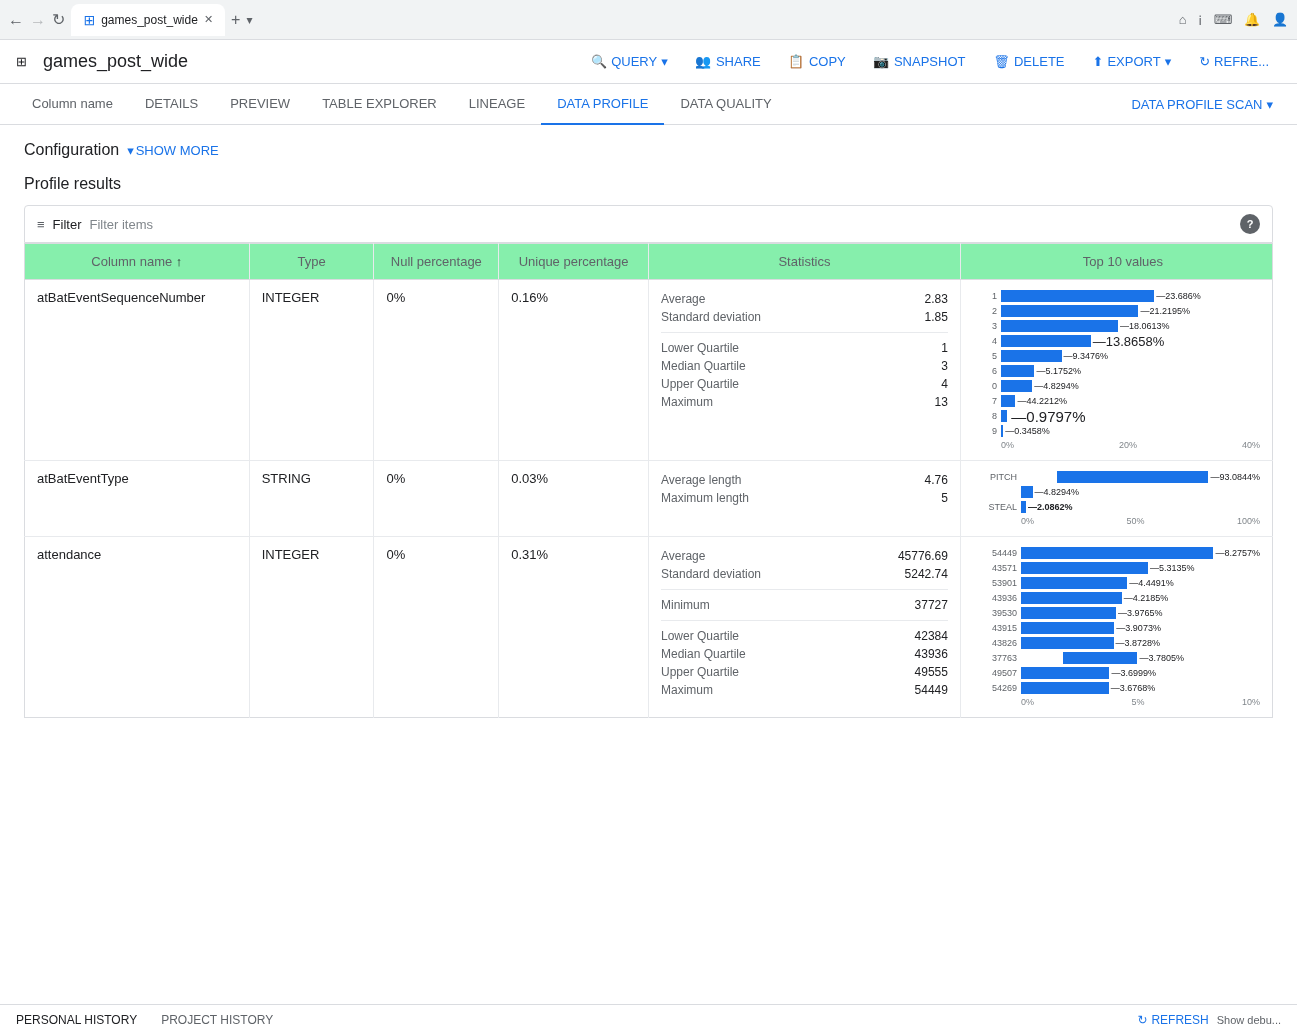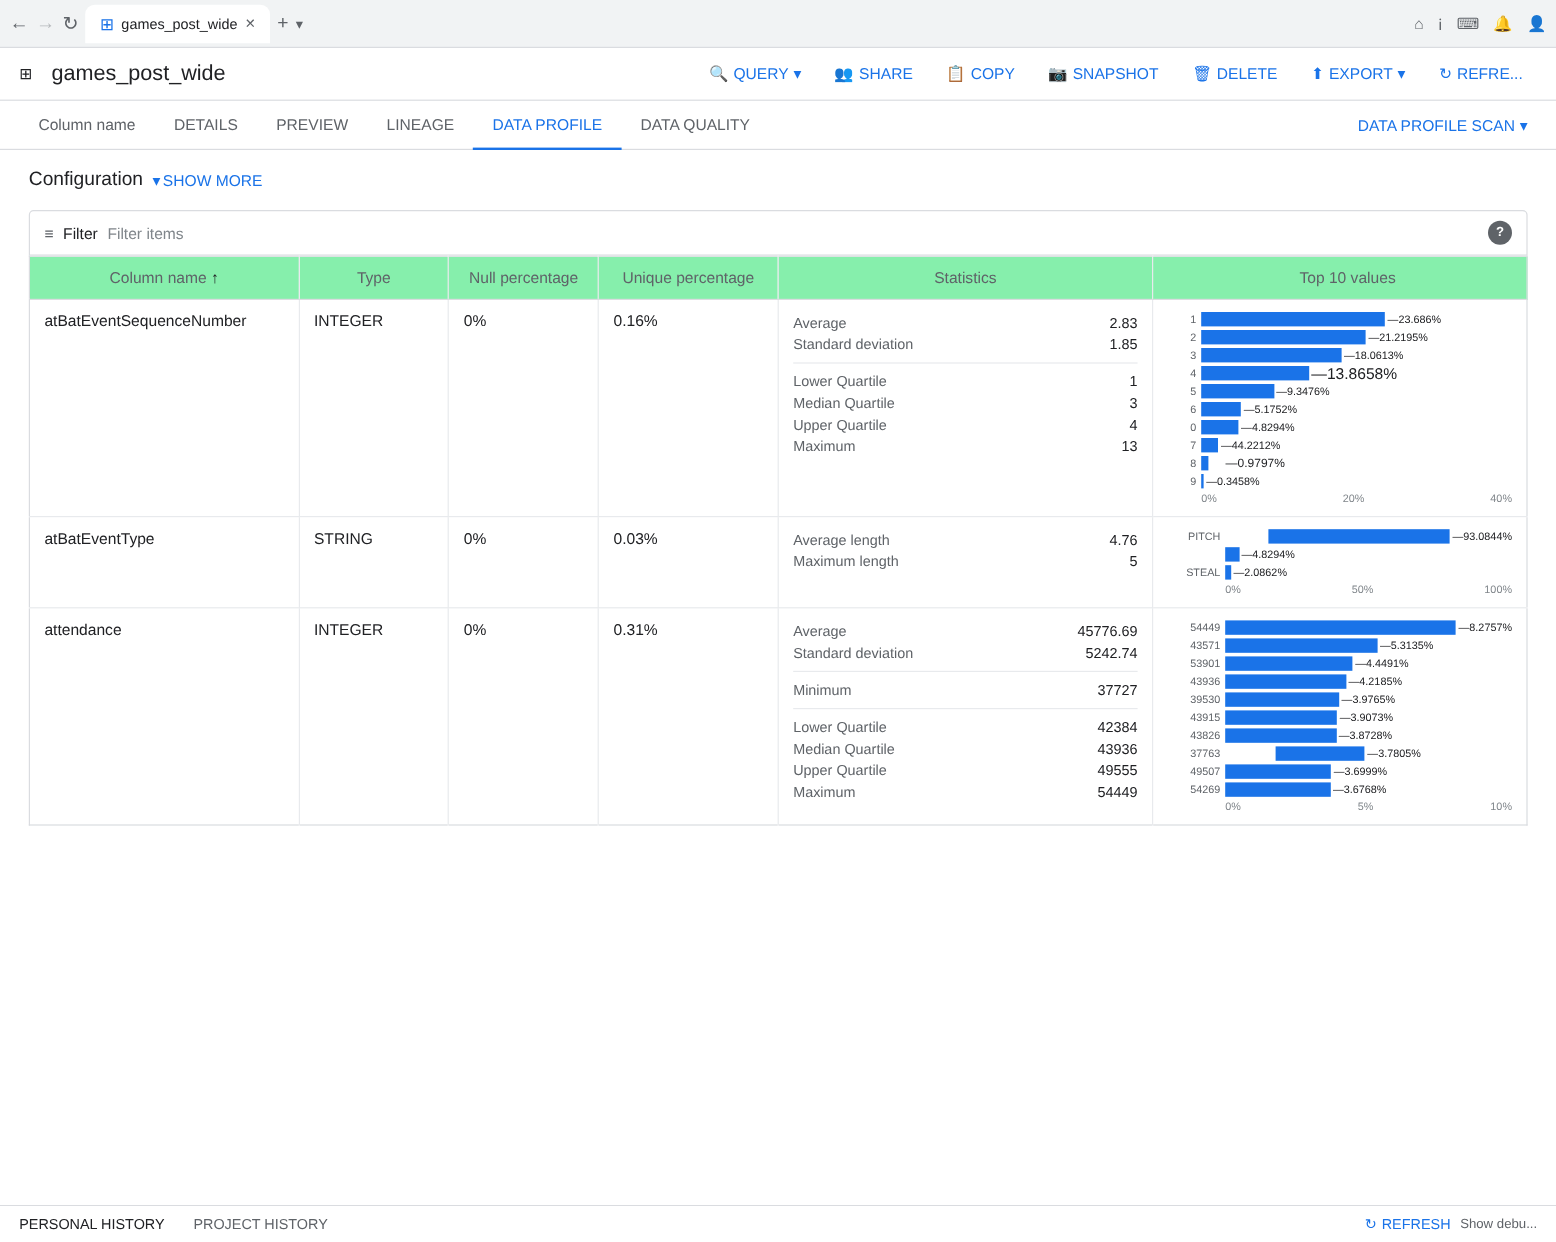--- a/index.html
+++ b/index.html
@@ -175,20 +175,21 @@
       <span>↻</span>
       <span>REFRE...</span>
     </button>
   </div>
 </div>
 
 <div class="tabs-bar">
   <div class="tab-item">Column name</div>
   <div class="tab-item">DETAILS</div>
   <div class="tab-item">PREVIEW</div>
+  <div class="tab-item">TABLE EXPLORER</div>
   <div class="tab-item">LINEAGE</div>
   <div class="tab-item active">DATA PROFILE</div>
   <div class="tab-item">DATA QUALITY</div>
   <div class="data-profile-scan-btn">
     <span>DATA PROFILE SCAN</span>
     <span>▾</span>
   </div>
 </div>
 
 <div class="content">
@@ -196,20 +197,21 @@
   <div class="config-section">
     <div class="config-title">
       <span>Configuration</span>
       <span class="show-more">
         <span>▾</span>
         <span>SHOW MORE</span>
       </span>
     </div>
   </div>
 
+  <div class="profile-results-title">Profile results</div>
 
   <div class="filter-bar">
     <span class="filter-icon">≡</span>
     <span class="filter-label">Filter</span>
     <span class="filter-placeholder">Filter items</span>
     <div class="help-btn">?</div>
   </div>
 
   <table class="data-table">
     <thead>
@@ -312,21 +314,21 @@
                 <span class="bar-label" style="width: 24px; text-align: right; margin-right: 4px; color: rgb(95, 99, 104); flex-shrink: 0; font-size: 9px;">7</span>
                 <div style="flex: 1 1 0%; position: relative; height: 12px; display: flex; align-items: center;">
                   <div style="width: 5.59025%; height: 100%; background: rgb(26, 115, 232); display: inline-block;"></div>
                   <span style="font-size: 9px; color: rgb(32, 33, 36); margin-left: 2px; white-space: nowrap;">—44.2212%</span>
                 </div>
               </div>
               <div class="bar-row">
                 <span class="bar-label" style="width: 24px; text-align: right; margin-right: 4px; color: rgb(95, 99, 104); flex-shrink: 0; font-size: 9px;">8</span>
                 <div style="flex: 1 1 0%; position: relative; height: 12px; display: flex; align-items: center;">
                   <div style="width: 2.44925%; height: 100%; background: rgb(26, 115, 232); display: inline-block;"></div>
-                  <span style="font-size: 10px; color: rgb(32, 33, 36); margin-left: 14px; white-space: nowrap;">—0.9797%</span>
+                  <span style="font-size: 15px; color: rgb(32, 33, 36); margin-left: 4px; white-space: nowrap;">—0.9797%</span>
                 </div>
               </div>
               <div class="bar-row">
                 <span class="bar-label" style="width: 24px; text-align: right; margin-right: 4px; color: rgb(95, 99, 104); flex-shrink: 0; font-size: 9px;">9</span>
                 <div style="flex: 1 1 0%; position: relative; height: 12px; display: flex; align-items: center;">
                   <div style="width: 0.8645%; height: 100%; background: rgb(26, 115, 232); display: inline-block;"></div>
                   <span style="font-size: 9px; color: rgb(32, 33, 36); margin-left: 2px; white-space: nowrap;">—0.3458%</span>
                 </div>
               </div>
               <div style="display: flex; justify-content: space-between; font-size: 9px; color: rgb(128, 134, 139); margin-top: 2px; padding-left: 28px;">
@@ -363,21 +365,21 @@
               </div>
               <div class="bar-row">
                 <span class="bar-label" style="width: 44px; text-align: right; margin-right: 4px; color: rgb(95, 99, 104); flex-shrink: 0; font-size: 9px;"></span>
                 <div style="flex: 1 1 0%; position: relative; height: 12px; display: flex; align-items: center;">
                   <div style="width: 4.8294%; height: 100%; background: rgb(26, 115, 232); display: inline-block;"></div>
                   <span style="font-size: 9px; color: rgb(32, 33, 36); margin-left: 2px; white-space: nowrap;">—4.8294%</span>
                 </div>
               </div>
               <div class="bar-row">
                 <span class="bar-label" style="width: 44px; text-align: right; margin-right: 4px; color: rgb(95, 99, 104); flex-shrink: 0; font-size: 9px;">STEAL</span>
-                <div style="flex: 1 1 0%; position: relative; height: 12px; display: flex; align-items: center;">
+                <div style="flex: 1 1 0%; position: relative; height: 12px; display: flex; align-items: center; font-weight: bold;">
                   <div style="width: 2.0862%; height: 100%; background: rgb(26, 115, 232); display: inline-block;"></div>
                   <span style="font-size: 9px; color: rgb(32, 33, 36); margin-left: 2px; white-space: nowrap;">—2.0862%</span>
                 </div>
               </div>
               <div style="display: flex; justify-content: space-between; font-size: 9px; color: rgb(128, 134, 139); margin-top: 2px; padding-left: 48px;">
                 <span>0%</span>
                 <span>50%</span>
                 <span>100%</span>
               </div>
             </div>

